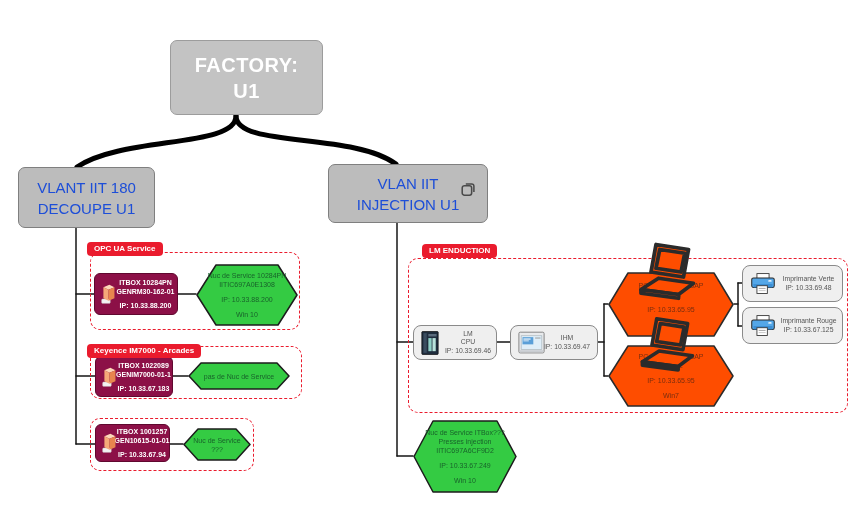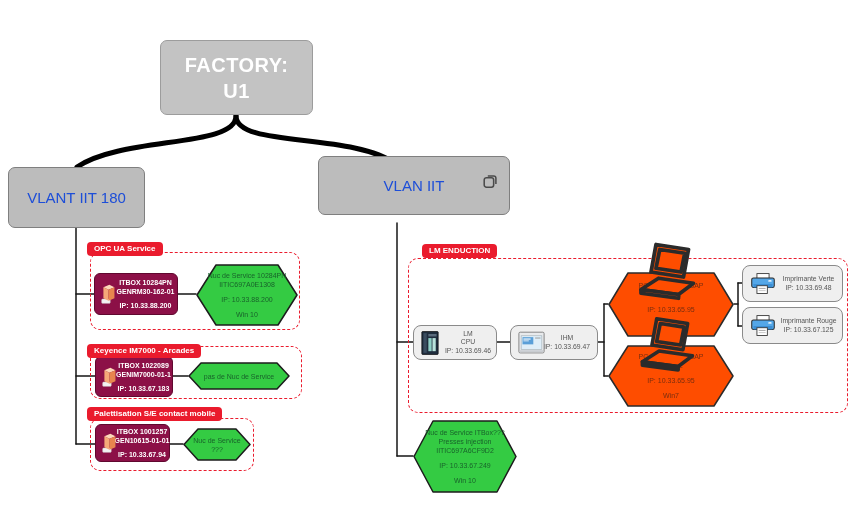--- a/index.html
+++ b/index.html
@@ -3,21 +3,21 @@
 <meta charset="utf-8">
 <style>
   html,body{margin:0;padding:0;background:#ffffff;}
   #canvas{position:relative;width:857px;height:530px;background:#fff;overflow:hidden;
           font-family:"Liberation Sans",sans-serif;}
   #links{position:absolute;left:0;top:0;z-index:0;}
   .bold-link{stroke:#000;stroke-width:5;fill:none;stroke-linecap:round;}
   .thin-link{stroke:#161616;stroke-width:1.5;fill:none;stroke-linecap:round;}
 
   .gbox{position:absolute;z-index:2;border-radius:7px;display:flex;flex-direction:column;
-        align-items:center;justify-content:center;text-align:center;box-sizing:border-box;}
+        align-items:center;justify-content:center;text-align:center;box-sizing:border-box;margin-left:10px;}
   .factory{background:#c3c3c3;border:1.5px solid #9c9c9c;color:#fff;font-weight:bold;
            font-size:20px;line-height:26px;letter-spacing:.5px;}
   .vlan{background:#bcbcbc;border:1.5px solid #7f7f7f;color:#1d4ed8;font-size:15px;line-height:21px;}
 
   .grp{position:absolute;z-index:1;border:1.6px dashed #ea1b2d;border-radius:10px;box-sizing:border-box;}
   .badge{position:absolute;z-index:3;background:#ea1b2d;color:#fff;font-size:8px;font-weight:bold;
          padding:2px 7px 3px;border-radius:4px;white-space:nowrap;}
 
   .card{position:absolute;z-index:2;background:#8c1047;border:1.5px solid #60082f;border-radius:6px;
         color:#fff;box-sizing:border-box;}
@@ -78,24 +78,26 @@
     <path class="thin-link" d="M738,326 H742"></path>
   </svg>
 
   <div class="gbox factory" style="left:160px;top:40px;width:153px;height:75px">
     <div>FACTORY:</div>
     <div>U1</div>
   </div>
 
   <div class="gbox vlan" style="left:8px;top:167px;width:137px;height:61px">
     <div>VLANT IIT 180</div>
-  </div>
-
-  <div class="gbox vlan" style="left:318px;top:156px;width:192px;height:59px">
+    <div>DECOUPE U1</div>
+  </div>
+
+  <div class="gbox vlan" style="left:318px;top:164px;width:160px;height:59px">
     <div>VLAN IIT</div>
+    <div>INJECTION U1</div>
     <svg class="copyicon" viewBox="0 0 20 20">
       <path d="M7,5.5 h6.5 a2.5,2.5 0 0 1 2.5,2.5 v6.5" fill="none" stroke="#4a4a4a" stroke-width="1.7"></path>
       <rect x="3" y="7.5" width="10.5" height="10.5" rx="2.5" fill="none" stroke="#4a4a4a" stroke-width="1.7"></rect>
     </svg>
   </div>
 
   <div class="grp" style="left:90px;top:252px;width:210px;height:78px"></div>
   <div class="badge" style="left:87px;top:242px">OPC UA Service</div>
 
   <div class="card" style="left:94px;top:273px;width:84px;height:42px">
@@ -144,21 +146,20 @@
   <div class="hex green" style="left:188px;top:362px;width:102px;height:28px">
     <svg>
         <polygon points="13,1 89,1 101,14 89,27 13,27 1,14"></polygon>
       </svg>
     <div class="hex-text">
       <div>pas de Nuc de Service</div>
     </div>
   </div>
 
   <div class="grp" style="left:90px;top:418px;width:164px;height:53px"></div>
-  <div class="badge" style="left:87px;top:407px">Palettisation S/E contact mobile</div>
 
   <div class="card" style="left:95px;top:424px;width:75px;height:38px">
     <svg class="card-icon" viewBox="0 0 20 26">
       <rect x="2" y="19" width="10" height="5" rx="1" fill="#f2f2f2" stroke="#cfcfcf" stroke-width="0.6"></rect>
       <polygon points="4,5 11,2 17,5 10,8" fill="#fcd7b8"></polygon>
       <polygon points="4,5 10,8 10,21 4,18" fill="#f5a878"></polygon>
       <polygon points="17,5 10,8 10,21 17,18" fill="#e8854e"></polygon>
     </svg>
     <div class="card-text">
       <div>ITBOX 1001257</div>

